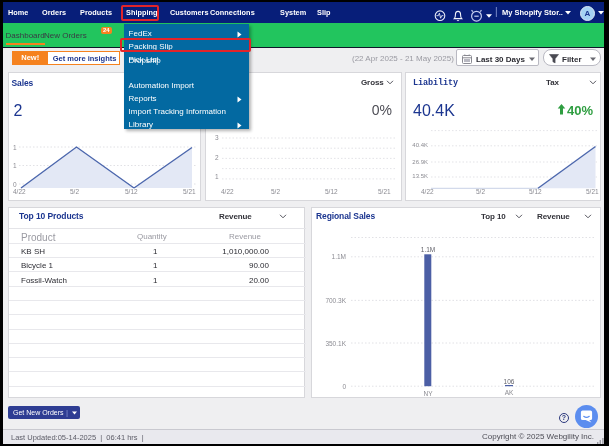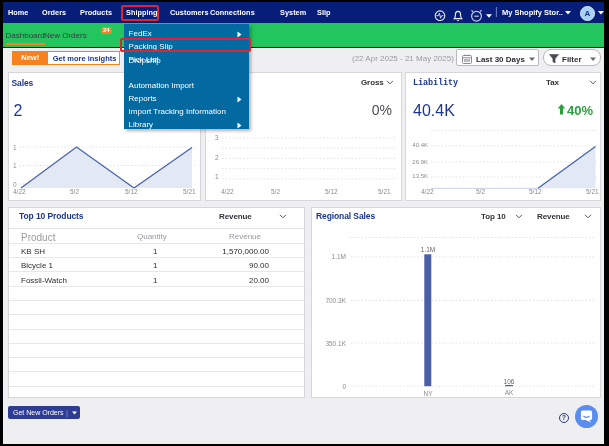--- a/index.html
+++ b/index.html
@@ -190,21 +190,21 @@
       <svg class="abs" style="left:270px; top:6px;" width="8" height="5" viewBox="0 0 8 5">
           <path d="M1,0.8 L4,3.8 L7,0.8" fill="none" stroke="#55555e" stroke-width="1"></path>
         </svg>
       <div class="abs" style="left:0; top:19.5px; width:297px; height:1px; background:#e4e4e8;"></div>
       <span class="abs" style="left:12px; top:24px; color:#9a9aa2; font-size:10px;">Product</span>
       <span class="abs" style="left:128px; top:24px; color:#9a9aa2; font-size:8px;">Quantity</span>
       <span class="abs" style="right:43px; top:24px; color:#9a9aa2; font-size:8px;">Revenue</span>
       <div class="abs" style="left:0; top:34.7px; width:297px; height:1px; background:#e8e8ec;"></div>
       <span class="abs" style="left:12px; top:39px; color:#2c2c33; font-size:8px;">KB SH</span>
       <span class="abs" style="left:144px; top:39px; color:#2c2c33; font-size:8px;">1</span>
-      <span class="abs" style="right:35px; top:39px; color:#2c2c33; font-size:8px;">1,570,000.00</span>
+      <span class="abs" style="right:35px; top:39px; color:#2c2c33; font-size:8px;">1,010,000.00</span>
       <div class="abs" style="left:0; top:49px; width:297px; height:1px; background:#e8e8ec;"></div>
       <span class="abs" style="left:12px; top:53px; color:#2c2c33; font-size:8px;">Bicycle 1</span>
       <span class="abs" style="left:144px; top:53px; color:#2c2c33; font-size:8px;">1</span>
       <span class="abs" style="right:35px; top:53px; color:#2c2c33; font-size:8px;">90.00</span>
       <div class="abs" style="left:0; top:63.3px; width:297px; height:1px; background:#e8e8ec;"></div>
       <span class="abs" style="left:12px; top:68px; color:#2c2c33; font-size:8px;">Fossil-Watch</span>
       <span class="abs" style="left:144px; top:68px; color:#2c2c33; font-size:8px;">1</span>
       <span class="abs" style="right:35px; top:68px; color:#2c2c33; font-size:8px;">20.00</span>
       <div class="abs" style="left:0; top:77.6px; width:297px; height:1px; background:#e8e8ec;"></div>
       <div class="abs" style="left:0; top:91.9px; width:297px; height:1px; background:#e8e8ec;"></div>
@@ -259,20 +259,29 @@
 
     <span class="abs" style="left:556px; top:364.5px; width:10px; height:10px; border:1.3px solid #2d3a7e; border-radius:50%; color:#2d3a7e; font-size:7px; font-weight:bold; text-align:center; line-height:7.5px;">?</span>
     <div class="abs" style="left:571.5px; top:357px; width:23px; height:23px; background:#5b8def; border-radius:50%;">
       <svg class="abs" style="left:0; top:0;" width="23" height="23" viewBox="0 0 23 23">
         <path d="M5.9,7.2 a1.7,1.7 0 0 1 1.7,-1.7 h7.8 a1.7,1.7 0 0 1 1.7,1.7 v6.2 a1.7,1.7 0 0 1 -1.7,1.7 h-1.2 l2.2,2.4 l-5.8,-2.4 h-3 a1.7,1.7 0 0 1 -1.7,-1.7 z" fill="#fff"></path>
         <path d="M8.7,11.3 q2.8,2.1 5.6,0" stroke="#5b8def" stroke-width="1.1" fill="none" stroke-linecap="round"></path>
       </svg>
     </div>
   </div>
 
+  <div id="footer">
+    <span class="abs" style="left:8px; top:2.5px; color:#5d5d68; font-size:7.5px;">Last Updated:05-14-2025&nbsp; | &nbsp;06:41 hrs&nbsp; |</span>
+    <span class="abs" style="right:10px; top:2px; color:#4d4d56; font-size:8px;">Copyright © 2025 Webgility Inc.</span>
+    <svg class="abs" style="right:0px; top:8px;" width="7" height="6" viewBox="0 0 7 6">
+        <rect x="0" y="4" width="1.4" height="2" fill="#9a9aa2"></rect>
+        <rect x="2.6" y="2" width="1.4" height="4" fill="#9a9aa2"></rect>
+        <rect x="5.2" y="0" width="1.4" height="6" fill="#9a9aa2"></rect>
+      </svg>
+  </div>
 
   <div class="abs" style="left:120.6px; top:22px; width:125px; height:105px; background:#0369a1; box-shadow:2px 2px 3px rgba(0,0,0,0.3); z-index:50;">
     <span class="menuitem" style="top:5px;">FedEx</span>
     <span class="menuitem" style="top:18px;">Packing Slip</span>
     <span class="menuitem" style="top:31px;">Pick List</span>
     <span class="menuitem" style="top:32px;">Dropship</span>
     <span class="menuitem" style="top:57px;">Automation Import</span>
     <span class="menuitem" style="top:70px;">Reports</span>
     <span class="menuitem" style="top:83px;">Import Tracking Information</span>
     <span class="menuitem" style="top:96px;">Library</span>

